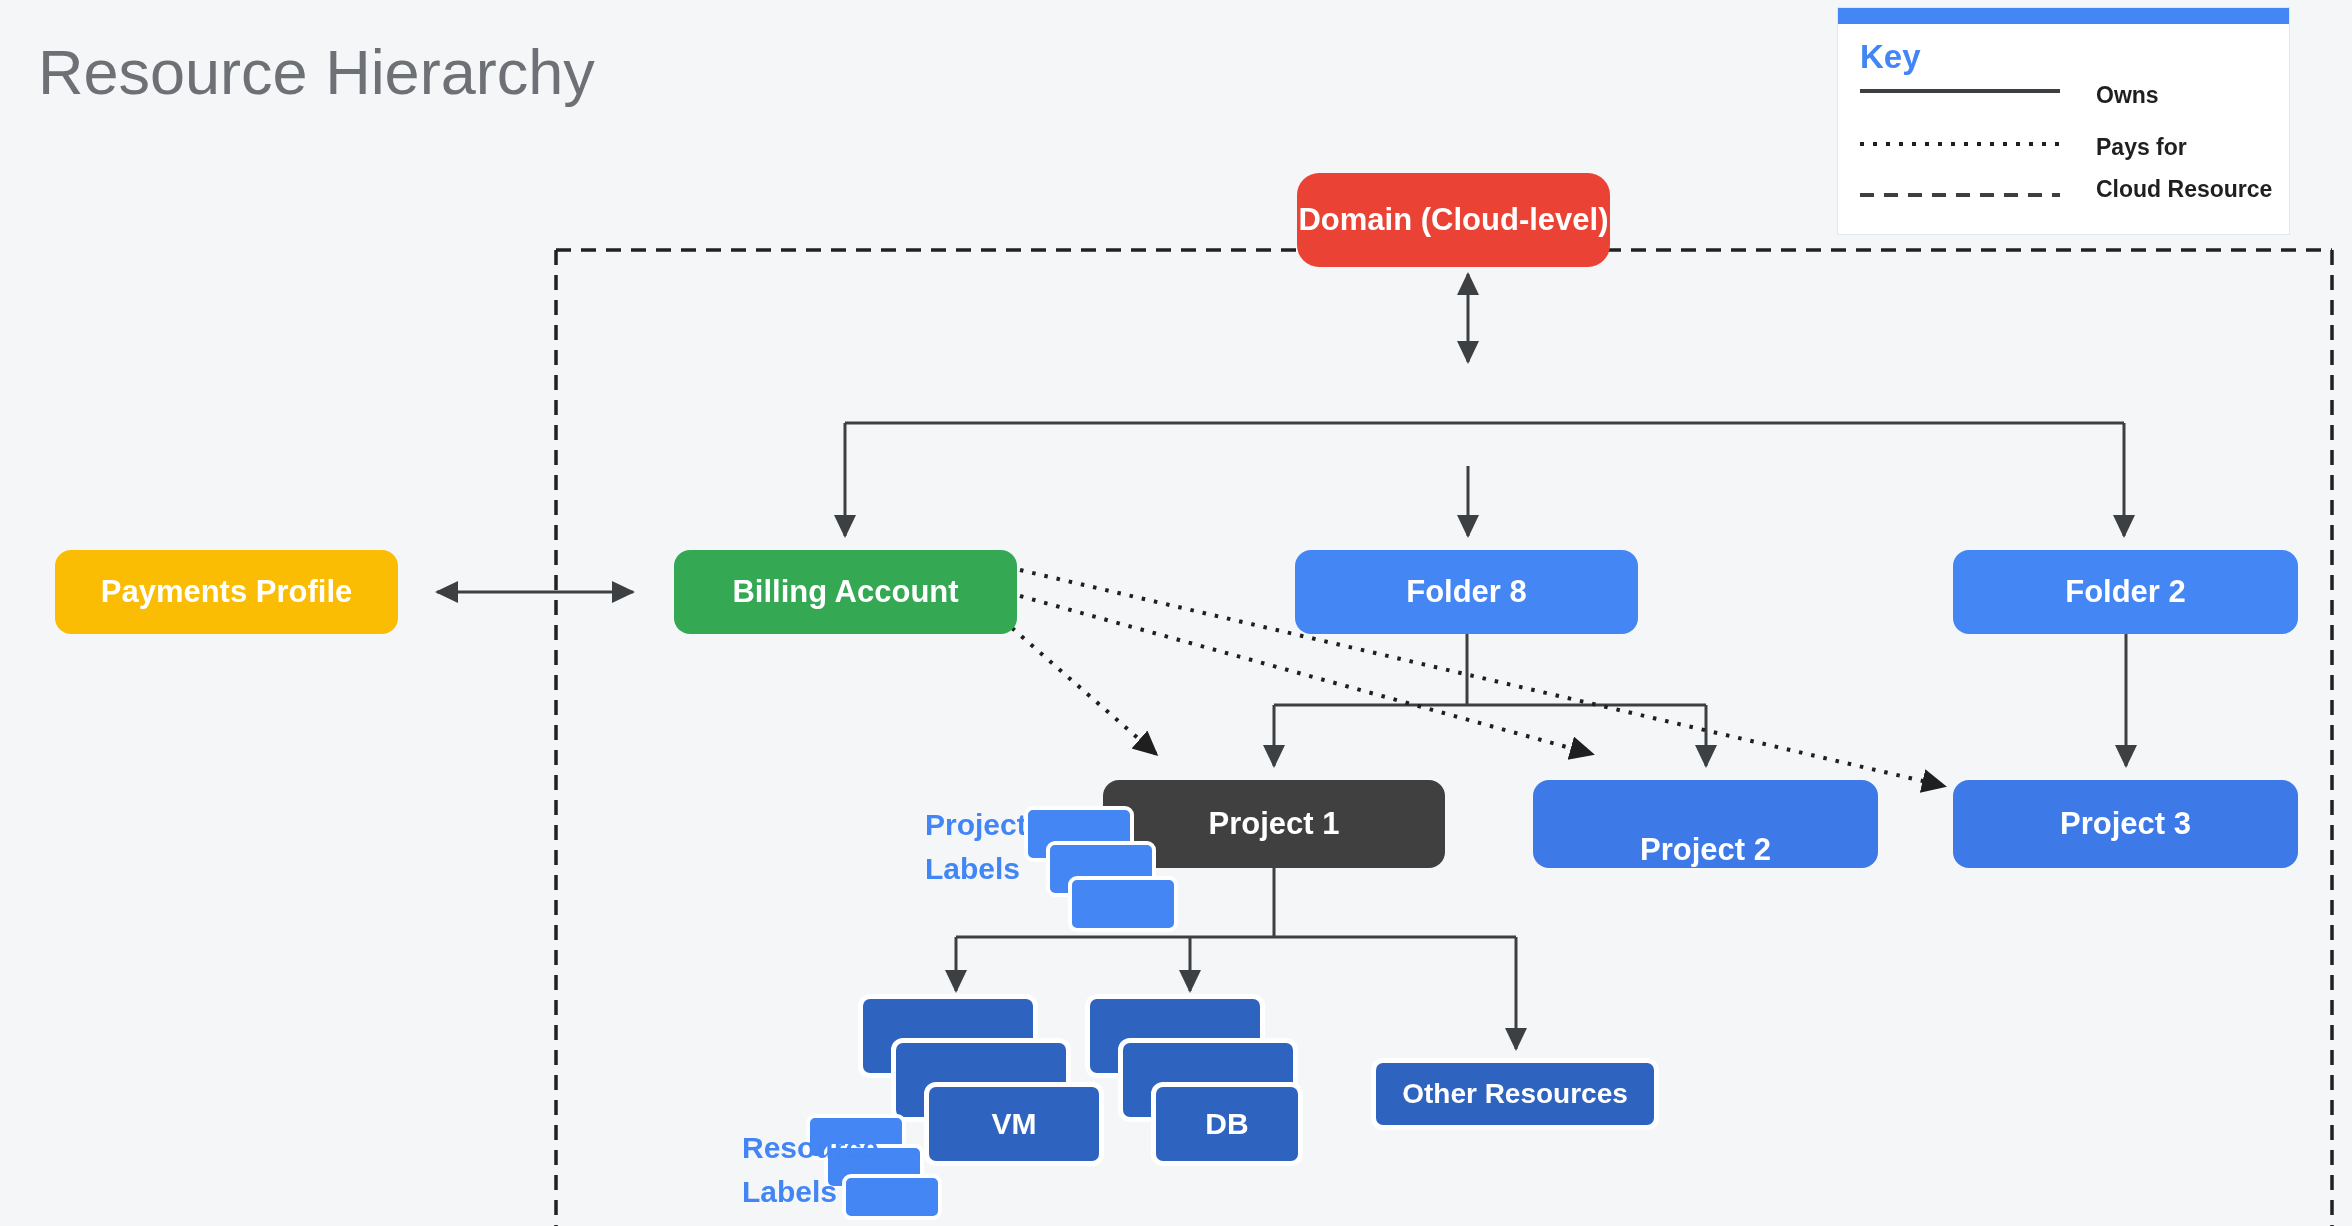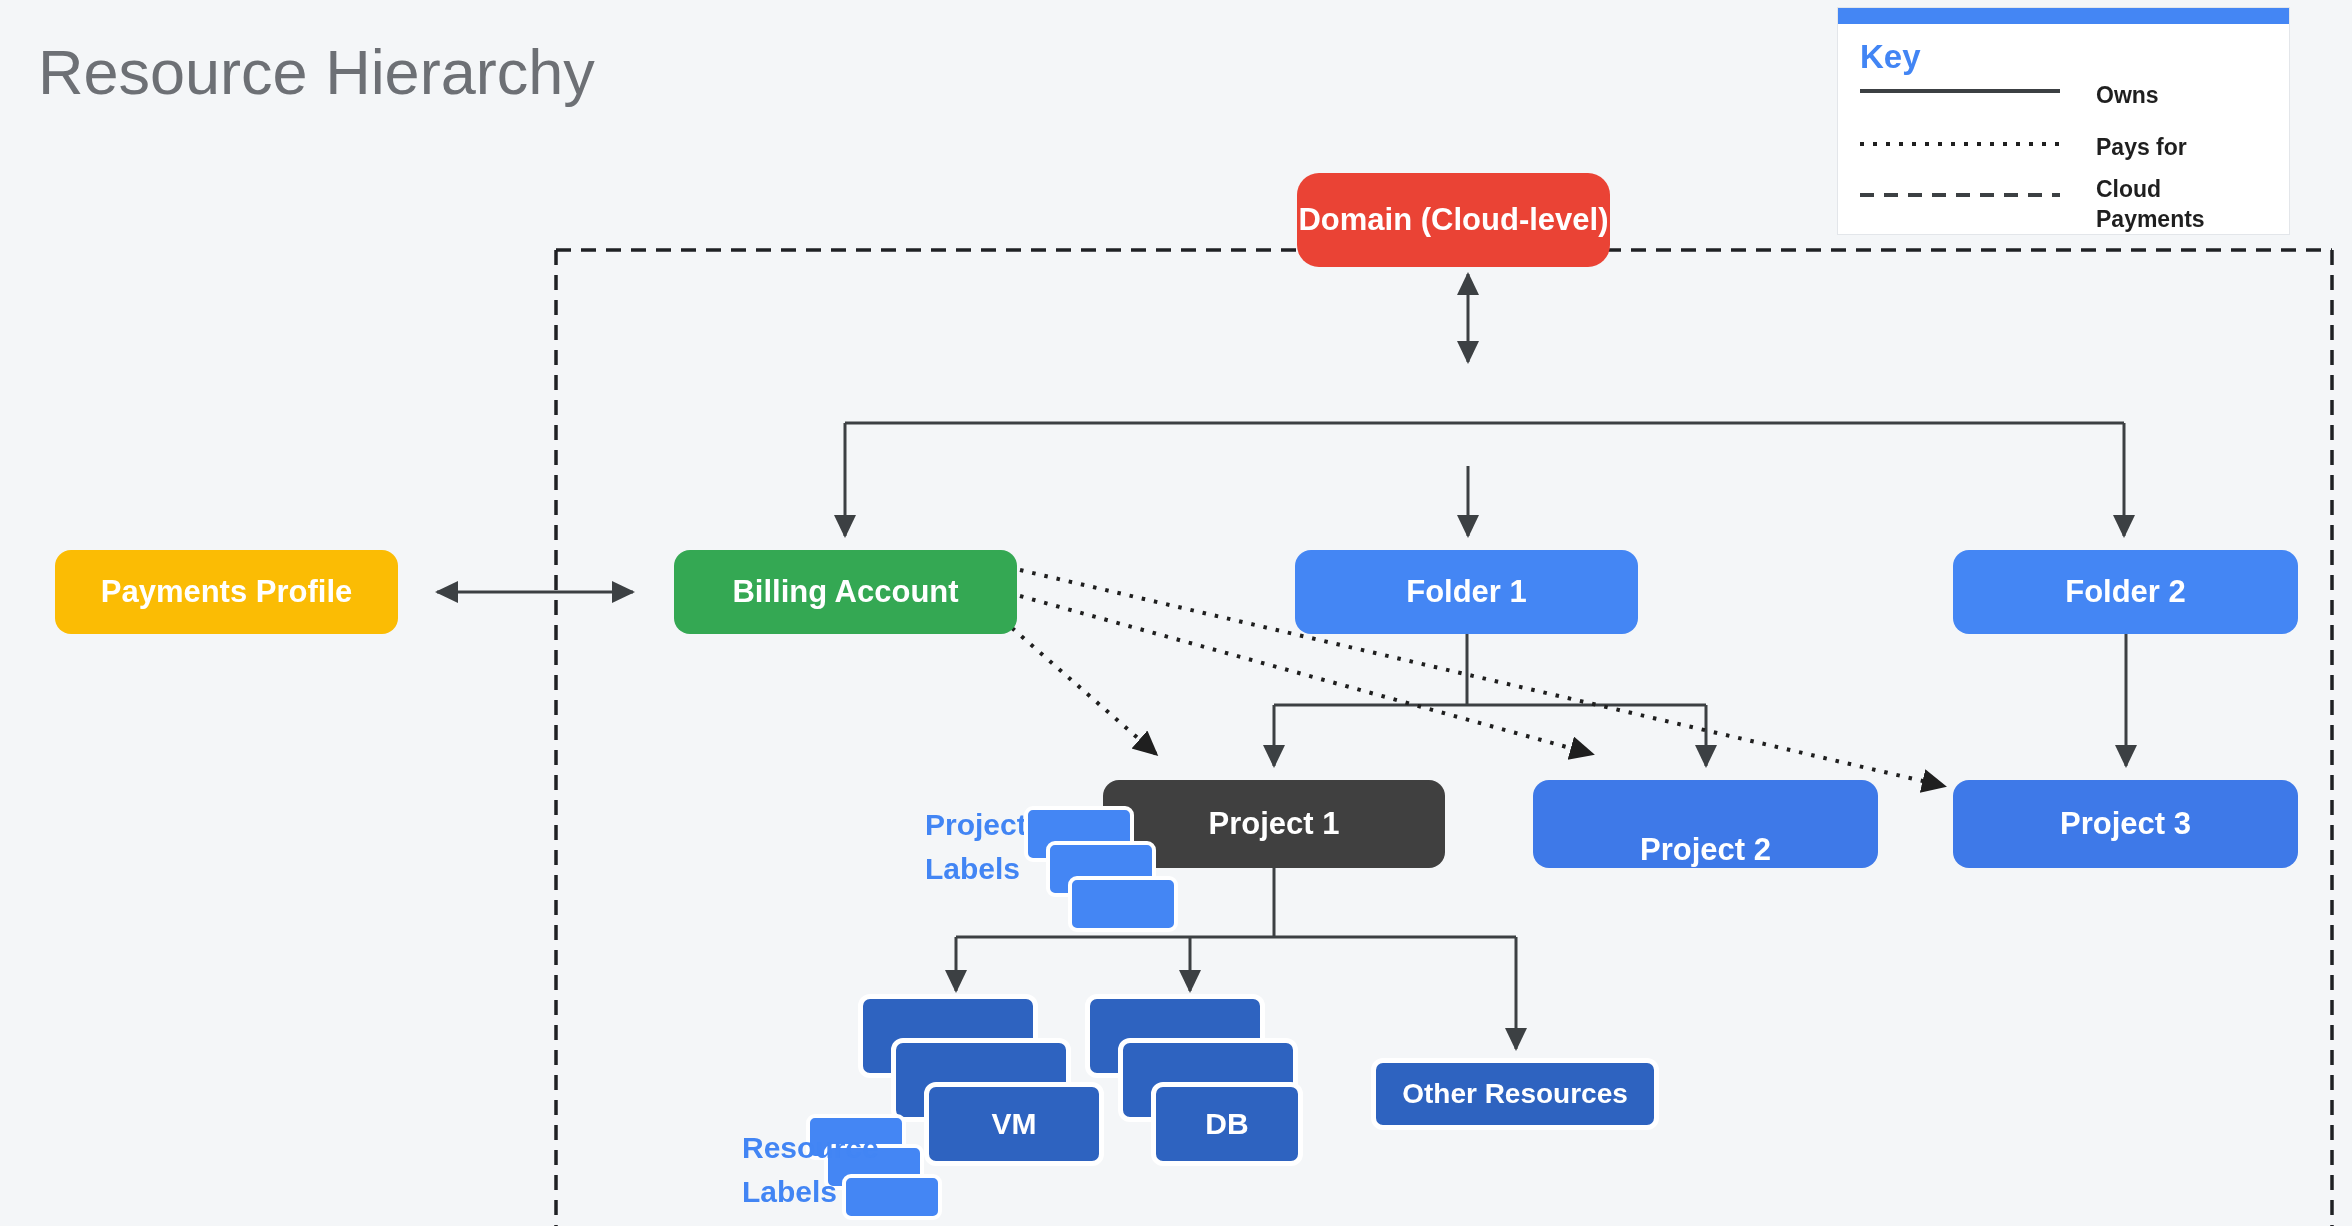--- a/index.html
+++ b/index.html
@@ -106,21 +106,21 @@
 
   <div class="node" style="left: 674px; top: 550px; width: 343px; height: 84px; background: rgb(52, 168, 83);">
     <span>Billing Account</span>
   </div>
 
   <div class="node" style="left: 55px; top: 550px; width: 343px; height: 84px; background: rgb(251, 188, 4);">
     <span>Payments Profile</span>
   </div>
 
   <div class="node" style="left: 1295px; top: 550px; width: 343px; height: 84px; background: rgb(68, 134, 244);">
-    <span>Folder 1</span>
+    <span>Folder 8</span>
   </div>
 
   <div class="node" style="left: 1953px; top: 550px; width: 345px; height: 84px; background: rgb(68, 134, 244);">
     <span>Folder 2</span>
   </div>
 
   <div class="node" style="left: 1103px; top: 780px; width: 342px; height: 88px; background: #404040;">
     <span>Project 1</span>
   </div>
 
@@ -165,16 +165,16 @@
   </div>
 
   <div class="legend">
     <div class="legend-bar" style="background: rgb(68, 134, 244);"></div>
     <div class="legend-title">Key</div>
     <div class="legend-sample sample-solid"></div>
     <div class="legend-label label-owns">Owns</div>
     <div class="legend-sample sample-dotted"></div>
     <div class="legend-label label-pays">Pays for</div>
     <div class="legend-sample sample-dashed"></div>
-    <div class="legend-label label-cloud">Cloud Payments</div>
+    <div class="legend-label label-cloud">Cloud Resource</div>
   </div>
 
 </div>
 
 </body></html>

